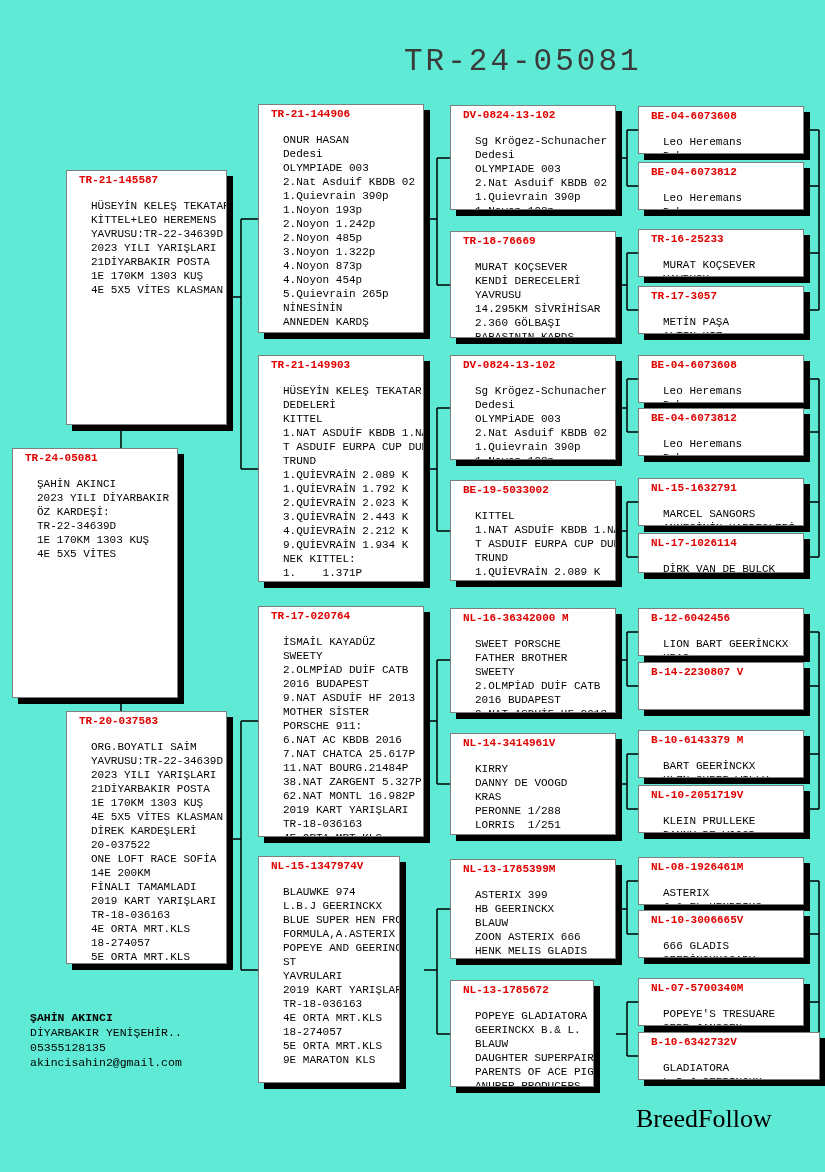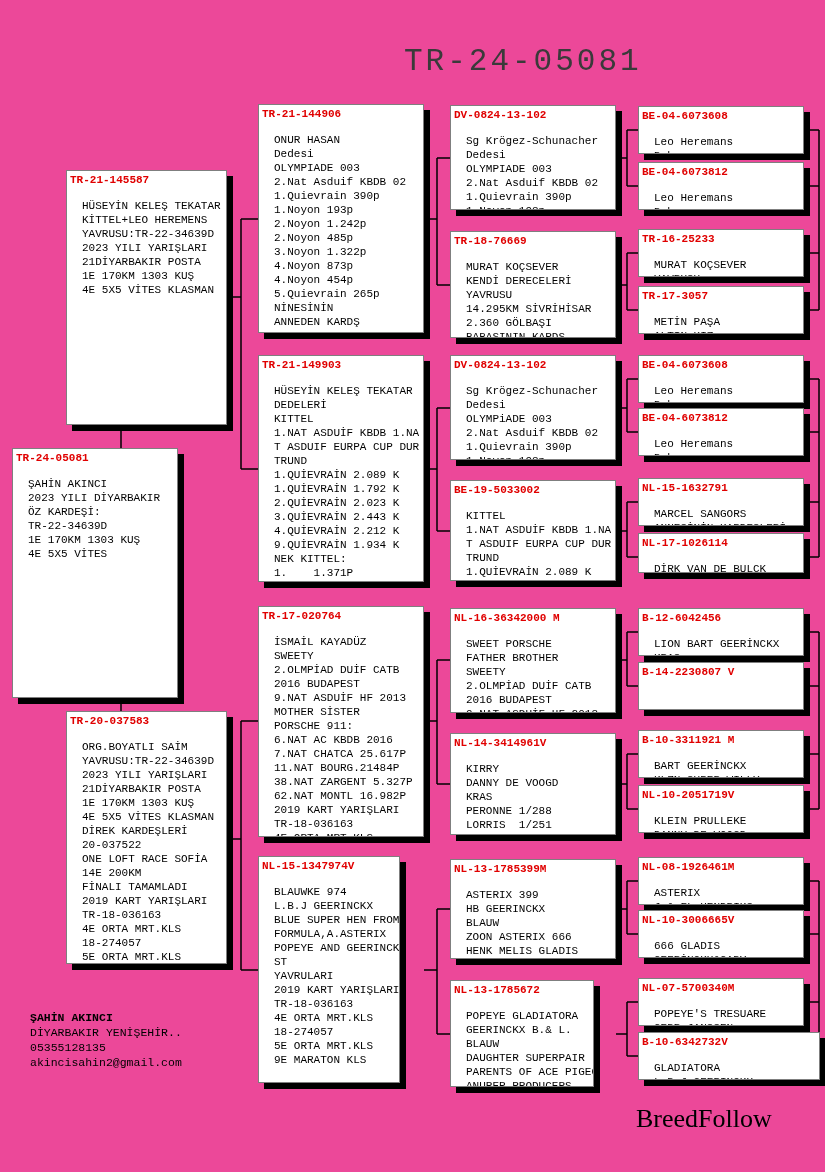--- a/index.html
+++ b/index.html
@@ -1,27 +1,27 @@
 <!DOCTYPE html>
 <html><head>
 <meta charset="utf-8">
 <style>
   html,body { margin:0; padding:0; background:#ffffff; }
   .page {
-    position:relative; width:825px; height:1172px; background:#ec4899;
+    position:relative; width:825px; height:1172px; background:#5eead4;
     font-family:"Liberation Mono","DejaVu Sans Mono",monospace; overflow:hidden;
   }
   .title {
     position:absolute; left:404px; top:44px;
     font-size:31px; letter-spacing:3px; color:#3a3a3a; white-space:pre;
   }
   .box {
     position:absolute; box-sizing:border-box; background:#ffffff;
     border:1px solid #7f7f7f; box-shadow:6px 6px 0 0 #000000;
-    padding:2px 3px; font-size:11px; line-height:14px; overflow:hidden;
+    padding:2px 12px; font-size:11px; line-height:14px; overflow:hidden;
   }
   .box .ring { color:#e00000; font-weight:bold; white-space:pre; }
   .box pre.body {
     margin:12px; font-family:inherit; font-size:inherit; line-height:inherit;
     color:#000000; white-space:pre;
   }
   .owner { position:absolute; left:30px; top:1010px; font-size:11.5px; line-height:15px; color:#000; }
   .owner .name { font-weight:bold; }
   .brand {
     position:absolute; left:636px; top:1104px;
@@ -284,21 +284,21 @@
   </div>
   <div class="box" style="left:638px;top:608px;width:166px;height:48px">
     <div class="ring">B-12-6042456</div>
     <pre class="body">LION BART GEERİNCKX
 KRAS</pre>
   </div>
   <div class="box" style="left:638px;top:662px;width:166px;height:48px">
     <div class="ring">B-14-2230807 V</div>
   </div>
   <div class="box" style="left:638px;top:730px;width:166px;height:48px">
-    <div class="ring">B-10-3311921 M</div>
+    <div class="ring">B-10-6143379 M</div>
     <pre class="body">BART GEERİNCKX
 KLZN SUPER WILLY</pre>
   </div>
   <div class="box" style="left:638px;top:785px;width:166px;height:48px">
     <div class="ring">NL-10-2051719V</div>
     <pre class="body">KLEIN PRULLEKE
 DANNY DE VOOGD</pre>
   </div>
   <div class="box" style="left:638px;top:857px;width:166px;height:48px">
     <div class="ring">NL-08-1926461M</div>

